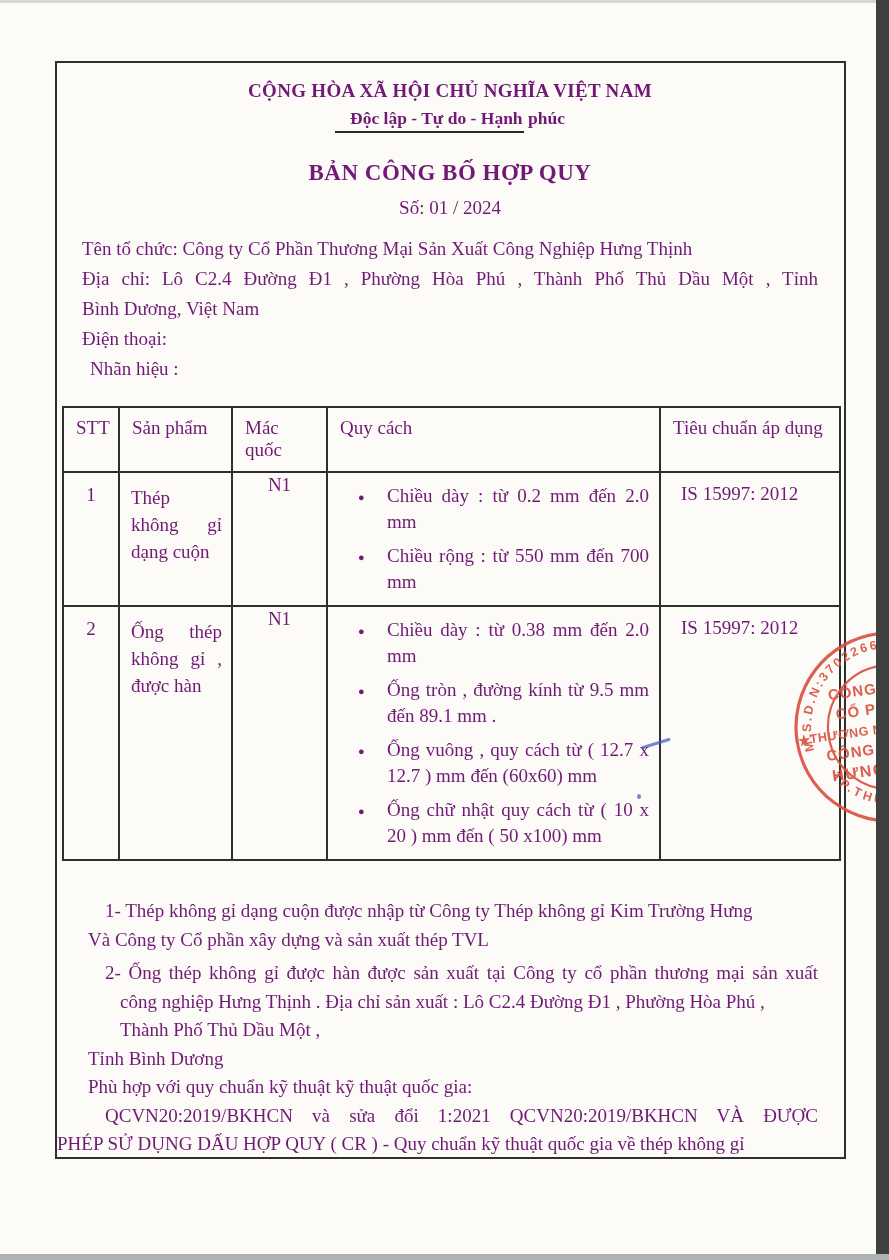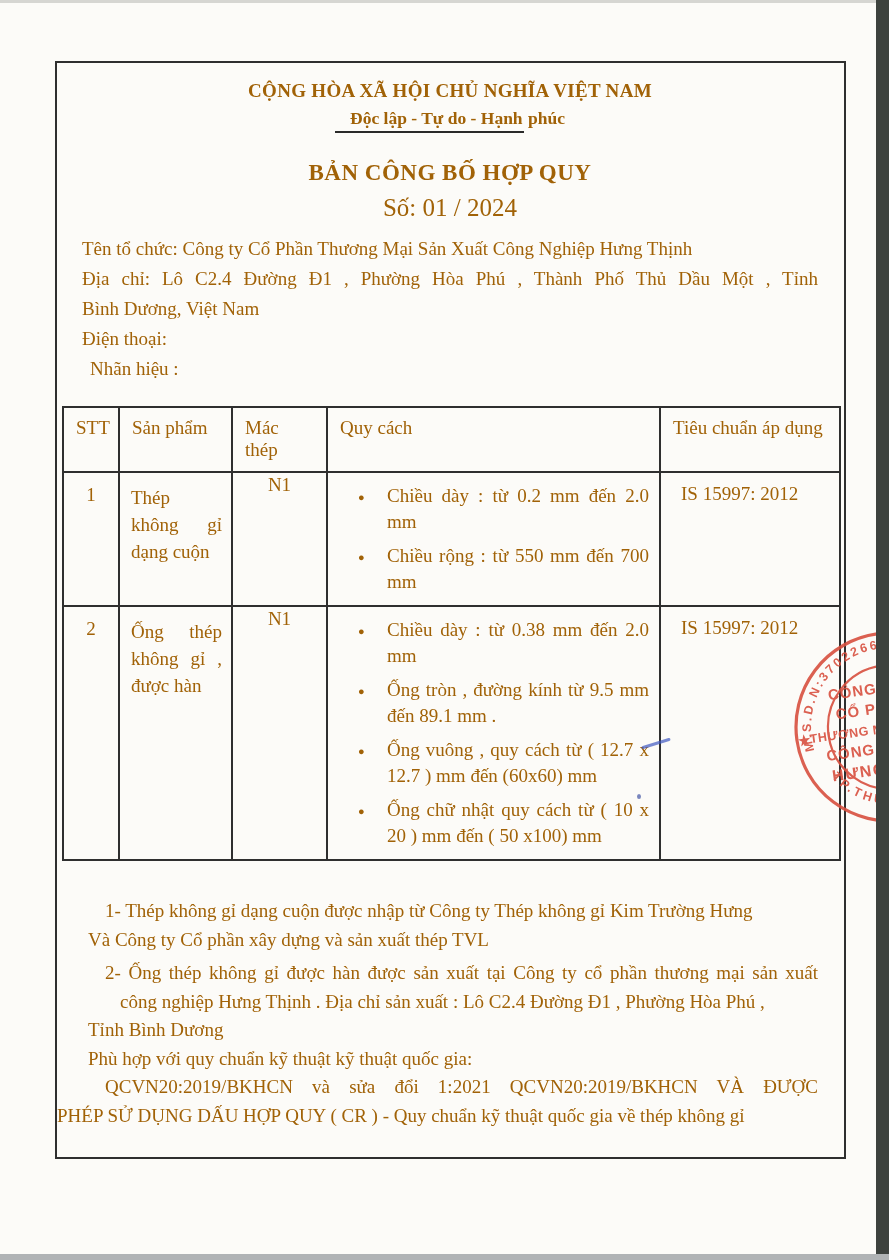--- a/index.html
+++ b/index.html
@@ -1,37 +1,37 @@
 <!DOCTYPE html>
 <html><head>
 <meta charset="utf-8">
 <style>
   html, body { margin: 0; padding: 0; background: #e8e8e8; }
   .page {
     position: relative; width: 889px; height: 1260px;
     background: #fcfbf8; overflow: hidden;
-    font-family: "Liberation Serif", serif; color: #a16207;
+    font-family: "Liberation Serif", serif; color: #701a75;
   }
   
   .scan-top    { position: absolute; top: 0; left: 0; right: 0; height: 3px; background: #d6d6d2; z-index: 40; }
   .scan-right  { position: absolute; top: 0; right: 0; width: 13px; height: 1260px; background: #3d423e; z-index: 40; }
   .scan-bottom { position: absolute; bottom: 0; left: 0; width: 100%; height: 6px; background: #b0b3b5; z-index: 41; }
 
   
   .frame {
     position: absolute; left: 55px; top: 61px; width: 791px; height: 1098px;
     border: 2px solid #2f2f2f; box-sizing: border-box;
     padding: 16px 26px 0 25px;
   }
 
   .country { text-align: center; font-weight: bold; font-size: 19px; line-height: 24px; letter-spacing: .3px; }
   .motto   { text-align: center; font-weight: bold; font-size: 17.5px; line-height: 26px; margin-top: 2px; }
   .motto-u { border-bottom: 2px solid #2a2a2a; padding: 0 1px 3px 15px; }
   .doc-title  { text-align: center; font-weight: bold; font-size: 23px; line-height: 30px; margin-top: 27px; letter-spacing: .5px; }
-  .doc-number { text-align: center; font-size: 25px; line-height: 26px; margin-top: 7px; }
+  .doc-number { text-align: center; font-size: 19px; line-height: 26px; margin-top: 7px; }
 
   .body-block { margin-top: 13px; }
   .body-line  { margin: 0; font-size: 19px; line-height: 30px; }
   .indent-sm  { margin-left: 8px; }
   .jl { text-align: justify; text-align-last: justify; }
   .bold { font-weight: bold; }
 
   
   table.spec { border-collapse: collapse; margin-top: 22px; margin-left: -20px; width: 777px; table-layout: fixed; }
   table.spec th, table.spec td { border: 2px solid #2f2f2f; vertical-align: top; font-size: 19px; }
@@ -94,21 +94,21 @@
         <col style="width:56px">
           <col style="width:113px">
           <col style="width:95px">
           <col style="width:333px">
           <col style="width:180px">
       </colgroup>
       <tbody>
           <tr>
         <th class="c-stt">STT</th>
         <th>Sản phẩm</th>
-        <th>Mác thép</th>
+        <th>Mác quốc</th>
         <th>Quy cách</th>
         <th>Tiêu chuẩn áp dụng</th>
       </tr>
       <tr class="r1">
         <td class="stt">1</td>
         <td class="sp">Thép không gỉ dạng cuộn</td>
         <td class="mac">N1</td>
         <td class="qc">
           <ul class="specs">
             <li class="jlast">Chiều dày : từ 0.2 mm đến 2.0 mm</li>
@@ -132,20 +132,21 @@
         <td class="tc">IS 15997: 2012</td>
       </tr>
     </tbody>
       </table>
 
     <div class="notes">
       <p class="note-line ml-num">1-  Thép không gỉ dạng cuộn được nhập từ Công ty Thép không gỉ Kim Trường Hưng</p>
       <p class="note-line ml-sm">Và Công ty Cổ phần xây dựng và sản xuất thép TVL</p>
       <p class="note-line ml-num jl mt-xs">2-  Ống thép không gỉ được hàn được sản xuất tại Công ty cổ phần thương mại sản xuất</p>
       <p class="note-line ml-cont">công nghiệp Hưng Thịnh . Địa chỉ sản xuất : Lô C2.4 Đường Đ1 , Phường Hòa Phú ,</p>
+      <p class="note-line ml-cont">Thành Phố Thủ Dầu Một ,</p>
       <p class="note-line ml-sm">Tỉnh Bình Dương</p>
       <p class="note-line ml-sm">Phù hợp với quy chuẩn kỹ thuật kỹ thuật quốc gia:</p>
       <p class="note-line ml-num jl">QCVN20:2019/BKHCN và sửa đổi 1:2021 QCVN20:2019/BKHCN VÀ ĐƯỢC</p>
       <p class="note-line ml-out">PHÉP SỬ DỤNG DẤU HỢP QUY ( CR ) -  Quy chuẩn kỹ thuật quốc gia về thép không gỉ</p>
     </div>
 
   </div>
 
   <svg class="stamp" width="250" height="250" viewBox="0 0 250 250">
     <defs>

